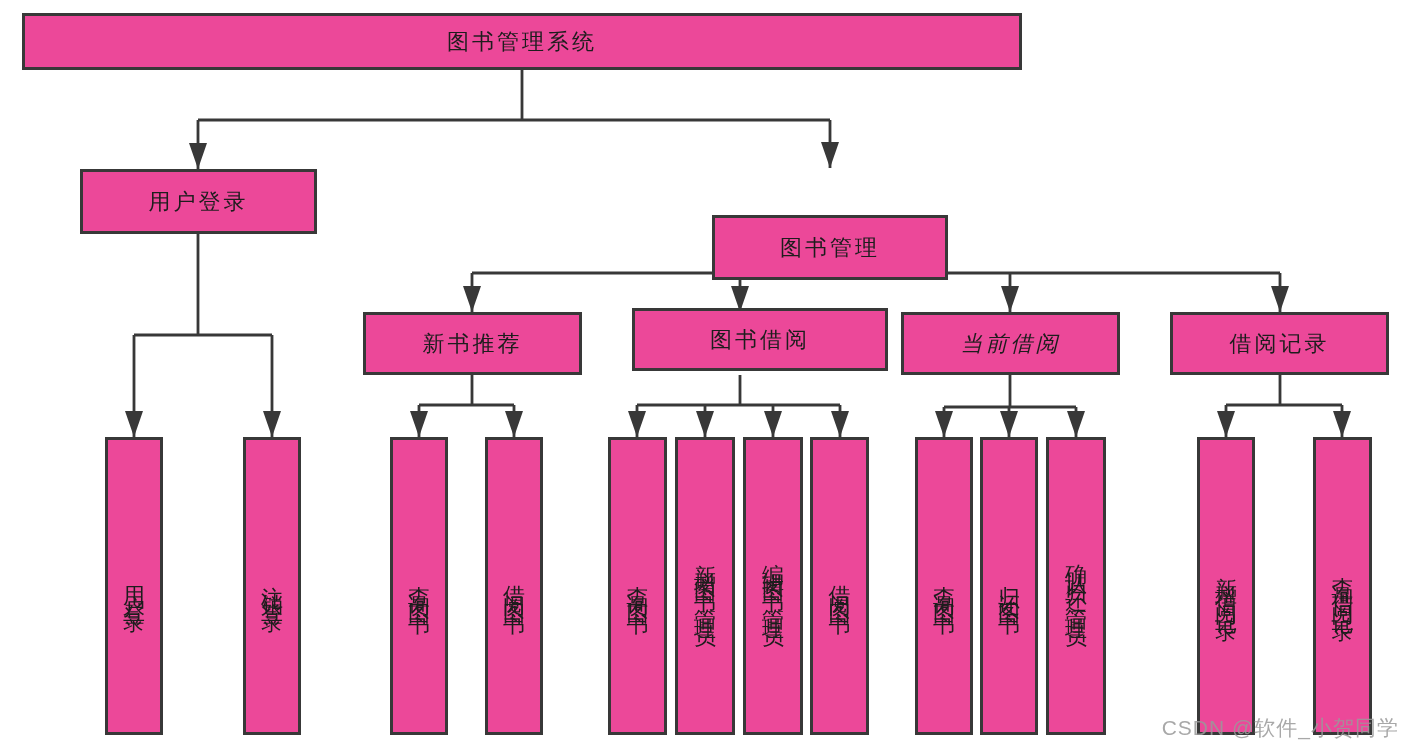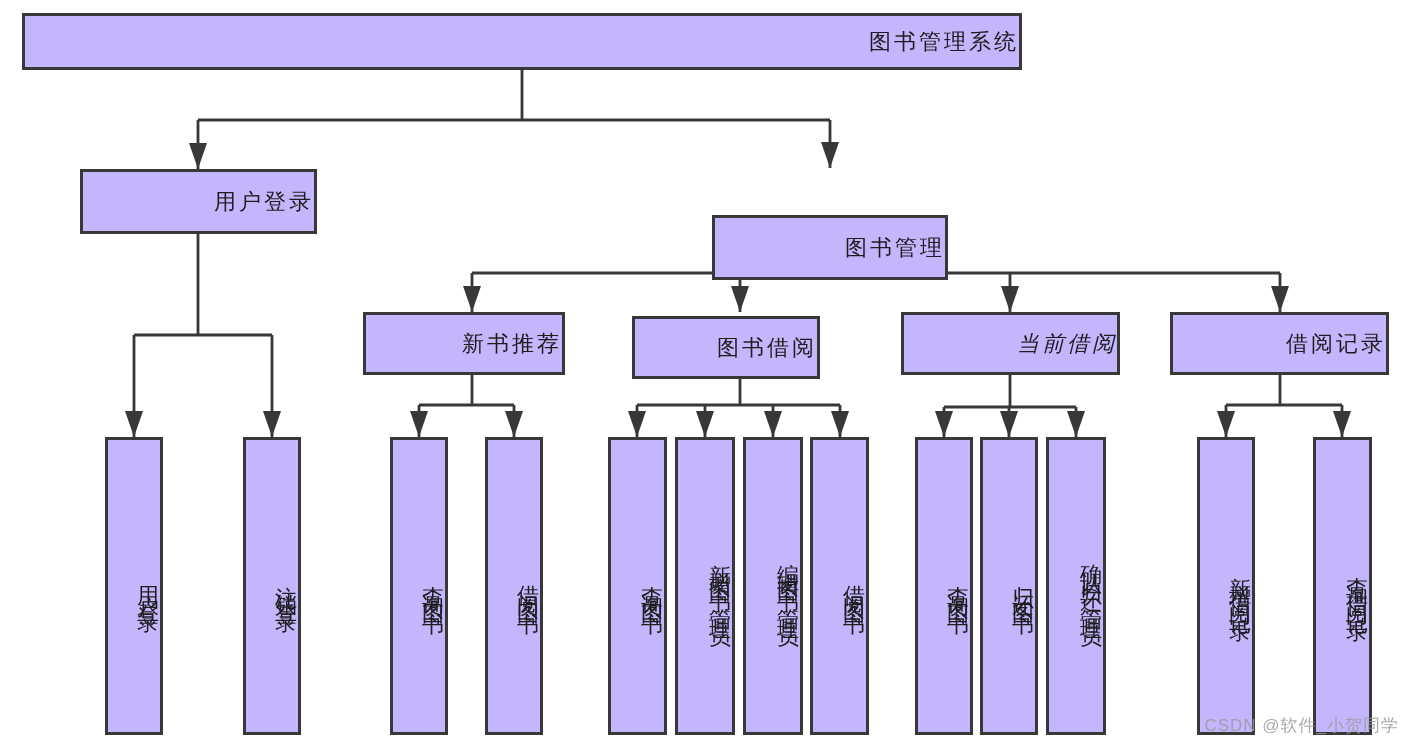--- a/index.html
+++ b/index.html
@@ -14,31 +14,31 @@
     background:var(--background);
     font-family:"Liberation Sans","DejaVu Sans",sans-serif;
     color:var(--text);
   }
   .diagram{position:absolute;inset:0;}
   #connectors{position:absolute;left:0;top:0;z-index:0;}
   #connectors path{stroke:var(--line);stroke-width:2.8;fill:none;}
   #connectors polygon{fill:var(--line);stroke:none;}
   .node{
     position:absolute;z-index:1;box-sizing:border-box;
-    background:#c4b5fd;border:3px solid var(--line);
-    display:flex;align-items:center;justify-content:flex-end;
+    background:#ec4899;border:3px solid var(--line);
+    display:flex;align-items:center;justify-content:center;
   }
   .h-label{font-size:22px;letter-spacing:3px;white-space:nowrap;}
   .leaf .v-label{
     writing-mode:vertical-rl;text-orientation:mixed;
     font-size:22px;line-height:1.1;letter-spacing:9px;white-space:nowrap;
   }
   .watermark{
     position:absolute;z-index:2;right:6px;top:714px;
-    font-size:17px;letter-spacing:1px;color:var(--watermark);
+    font-size:21px;letter-spacing:1px;color:var(--watermark);
     opacity:.85;white-space:nowrap;
   }
 </style>
 </head>
 <body>
 
 <div class="diagram">
 
   <svg id="connectors" width="1405" height="747" viewBox="0 0 1405 747" aria-hidden="true">
     <path d="M522,70 V120 M198,120 H830 M198,120 V169 M830,120 V168
@@ -74,24 +74,24 @@
     <span class="h-label">图书管理系统</span>
   </div>
 
   <div class="node" style="left:80px;top:169px;width:237px;height:65px;">
     <span class="h-label">用户登录</span>
   </div>
   <div class="node" style="left:712px;top:168px;width:236px;height:65px;margin-top:47px;">
     <span class="h-label">图书管理</span>
   </div>
 
-  <div class="node" style="left:363px;top:312px;width:202px;height:63px;">
+  <div class="node" style="left:363px;top:312px;width:219px;height:63px;">
     <span class="h-label">新书推荐</span>
   </div>
-  <div class="node" style="left:632px;top:316px;width:188px;height:63px;">
+  <div class="node" style="left:632px;top:308px;width:256px;height:63px;">
     <span class="h-label">图书借阅</span>
   </div>
   <div class="node" style="left:901px;top:312px;width:219px;height:63px;font-style:italic;">
     <span class="h-label">当前借阅</span>
   </div>
   <div class="node" style="left:1170px;top:312px;width:219px;height:63px;">
     <span class="h-label">借阅记录</span>
   </div>
 
   <div class="node leaf" style="left:105px;top:437px;width:58px;height:298px;">

